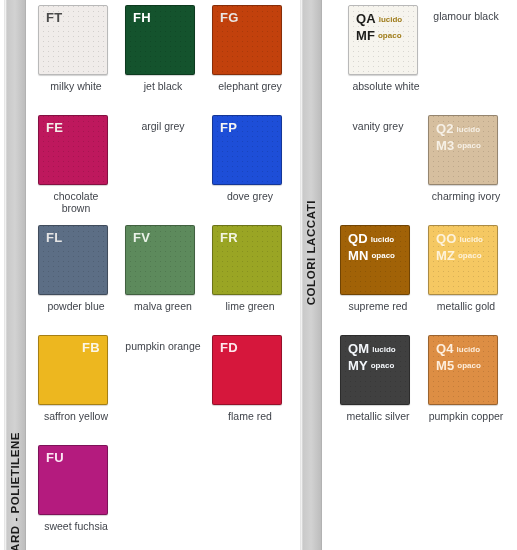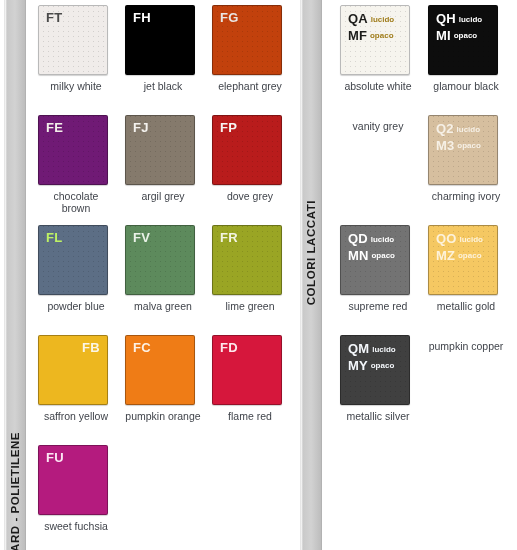--- a/index.html
+++ b/index.html
@@ -150,58 +150,54 @@
 
   <div class="grid" id="grid-standard">
       <div class="cell" style="left: 0px; top: 5px;">
         <div class="swatch pale" style="background: rgb(240, 236, 234);">
           <div class="grain"></div>
           <div class="code" style="color: rgb(74, 74, 74);">FT</div>
         </div>
         <div class="caption">milky white</div>
       </div>
       <div class="cell" style="left: 87px; top: 5px;">
-        <div class="swatch" style="background: #000000; text-decoration: underline;">
+        <div class="swatch" style="background: #14532d; text-decoration: underline;">
           <div class="grain"></div>
           <div class="code" style="color: rgb(255, 255, 255);">FH</div>
         </div>
         <div class="caption">jet black</div>
       </div>
       <div class="cell" style="left: 174px; top: 5px;">
         <div class="swatch" style="background: #c2410c;">
           <div class="grain"></div>
           <div class="code" style="color: rgb(233, 230, 227);">FG</div>
         </div>
         <div class="caption">elephant grey</div>
       </div>
       <div class="cell" style="left: 0px; top: 115px;">
-        <div class="swatch" style="background: #701a75;">
+        <div class="swatch" style="background: #be185d;">
           <div class="grain"></div>
           <div class="code" style="color: rgb(242, 239, 233);">FE</div>
         </div>
         <div class="caption">chocolate brown</div>
       </div>
       <div class="cell" style="left: 87px; top: 115px;">
-        <div class="swatch" style="background: rgb(133, 122, 108);">
-          <div class="grain"></div>
-          <div class="code" style="color: rgb(244, 242, 238);">FJ</div>
-        </div>
         <div class="caption">argil grey</div>
       </div>
       <div class="cell" style="left: 174px; top: 115px;">
-        <div class="swatch" style="background: #b91c1c;">
+        <div class="swatch" style="background: #1d4ed8;">
           <div class="grain"></div>
           <div class="code" style="color: rgb(246, 245, 243);">FP</div>
         </div>
         <div class="caption">dove grey</div>
       </div>
       <div class="cell" style="left: 0px; top: 225px;">
         <div class="swatch" style="background: rgb(92, 110, 133);">
           <div class="grain"></div>
-          <div class="code" style="color: #bef264;">FL</div>
+          <div class="code" style="color: #e5e5e5;">FL</div>
         </div>
         <div class="caption">powder blue</div>
       </div>
       <div class="cell" style="left: 87px; top: 225px;">
         <div class="swatch" style="background: rgb(93, 138, 92);">
           <div class="grain"></div>
           <div class="code" style="color: rgb(234, 242, 232);">FV</div>
         </div>
         <div class="caption">malva green</div>
       </div>
@@ -212,74 +208,64 @@
         </div>
         <div class="caption">lime green</div>
       </div>
       <div class="cell" style="left: 0px; top: 335px;">
         <div class="swatch gloss" style="background: rgb(237, 183, 31);">
           <div class="code" style="color: rgb(251, 246, 230); padding-left: 36px;">FB</div>
         </div>
         <div class="caption">saffron yellow</div>
       </div>
       <div class="cell" style="left: 87px; top: 335px;">
-        <div class="swatch gloss" style="background: rgb(239, 124, 22);">
-          <div class="code" style="color: rgb(253, 241, 228);">FC</div>
-        </div>
         <div class="caption">pumpkin orange</div>
       </div>
       <div class="cell" style="left: 174px; top: 335px;">
         <div class="swatch gloss" style="background: rgb(214, 23, 60);">
           <div class="code" style="color: rgb(253, 232, 236);">FD</div>
         </div>
         <div class="caption">flame red</div>
       </div>
       <div class="cell" style="left: 0px; top: 445px;">
         <div class="swatch gloss" style="background: rgb(180, 27, 126);">
           <div class="code" style="color: rgb(251, 231, 243);">FU</div>
         </div>
         <div class="caption">sweet fuchsia</div>
       </div>
     </div>
   <div class="grid" id="grid-laccati">
-      <div class="cell" style="left: 0px; top: 5px;">
+      <div class="cell" style="left: 8px; top: 5px;">
         <div class="swatch pale" style="background: rgb(246, 244, 238);">
           <div class="grain"></div>
           <div class="codes">
             <div class="row"><span class="cc" style="color: rgb(29, 29, 27);">QA</span><span class="fin" style="color: rgb(160, 125, 28);">lucido</span></div>
             <div class="row"><span class="cc" style="color: rgb(29, 29, 27);">MF</span><span class="fin" style="color: rgb(160, 125, 28);">opaco</span></div>
           </div>
         </div>
         <div class="caption">absolute white</div>
       </div>
       <div class="cell" style="left: 88px; top: 5px;">
-        <div class="swatch" style="background: rgb(13, 13, 13);">
-          <div class="grain"></div>
-          <div class="codes">
-            <div class="row"><span class="cc" style="color: rgb(255, 255, 255);">QH</span><span class="fin" style="color: rgb(255, 255, 255);">lucido</span></div>
-            <div class="row"><span class="cc" style="color: rgb(255, 255, 255);">MI</span><span class="fin" style="color: rgb(255, 255, 255);">opaco</span></div>
-          </div>
-        </div>
         <div class="caption">glamour black</div>
       </div>
       <div class="cell" style="left: 0px; top: 115px;">
         <div class="caption">vanity grey</div>
       </div>
       <div class="cell" style="left: 88px; top: 115px;">
         <div class="swatch" style="background: rgb(214, 191, 159); padding-left: 12px;">
           <div class="grain"></div>
           <div class="codes">
             <div class="row"><span class="cc" style="color: rgb(246, 240, 230);">Q2</span><span class="fin" style="color: rgb(246, 240, 230);">lucido</span></div>
             <div class="row"><span class="cc" style="color: rgb(246, 240, 230);">M3</span><span class="fin" style="color: rgb(246, 240, 230);">opaco</span></div>
           </div>
         </div>
         <div class="caption">charming ivory</div>
       </div>
       <div class="cell" style="left: 0px; top: 225px;">
-        <div class="swatch" style="background: #737373;">
+        <div class="swatch" style="background: #a16207;">
           <div class="grain"></div>
           <div class="codes">
             <div class="row"><span class="cc" style="color: rgb(255, 255, 255);">QD</span><span class="fin" style="color: rgb(255, 255, 255);">lucido</span></div>
             <div class="row"><span class="cc" style="color: rgb(255, 255, 255);">MN</span><span class="fin" style="color: rgb(255, 255, 255);">opaco</span></div>
           </div>
         </div>
         <div class="caption">supreme red</div>
       </div>
       <div class="cell" style="left: 88px; top: 225px;">
         <div class="swatch" style="background: rgb(245, 200, 98);">
@@ -295,17 +281,24 @@
         <div class="swatch" style="background: #404040;">
           <div class="grain"></div>
           <div class="codes">
             <div class="row"><span class="cc" style="color: rgb(244, 247, 251);">QM</span><span class="fin" style="color: rgb(244, 247, 251);">lucido</span></div>
             <div class="row"><span class="cc" style="color: rgb(244, 247, 251);">MY</span><span class="fin" style="color: rgb(244, 247, 251);">opaco</span></div>
           </div>
         </div>
         <div class="caption">metallic silver</div>
       </div>
       <div class="cell" style="left: 88px; top: 335px;">
+        <div class="swatch" style="background: rgb(221, 142, 68);">
+          <div class="grain"></div>
+          <div class="codes">
+            <div class="row"><span class="cc" style="color: rgb(253, 238, 221);">Q4</span><span class="fin" style="color: rgb(253, 238, 221);">lucido</span></div>
+            <div class="row"><span class="cc" style="color: rgb(253, 238, 221);">M5</span><span class="fin" style="color: rgb(253, 238, 221);">opaco</span></div>
+          </div>
+        </div>
         <div class="caption">pumpkin copper</div>
       </div>
     </div>
 
 </div>
 
 </body></html>

